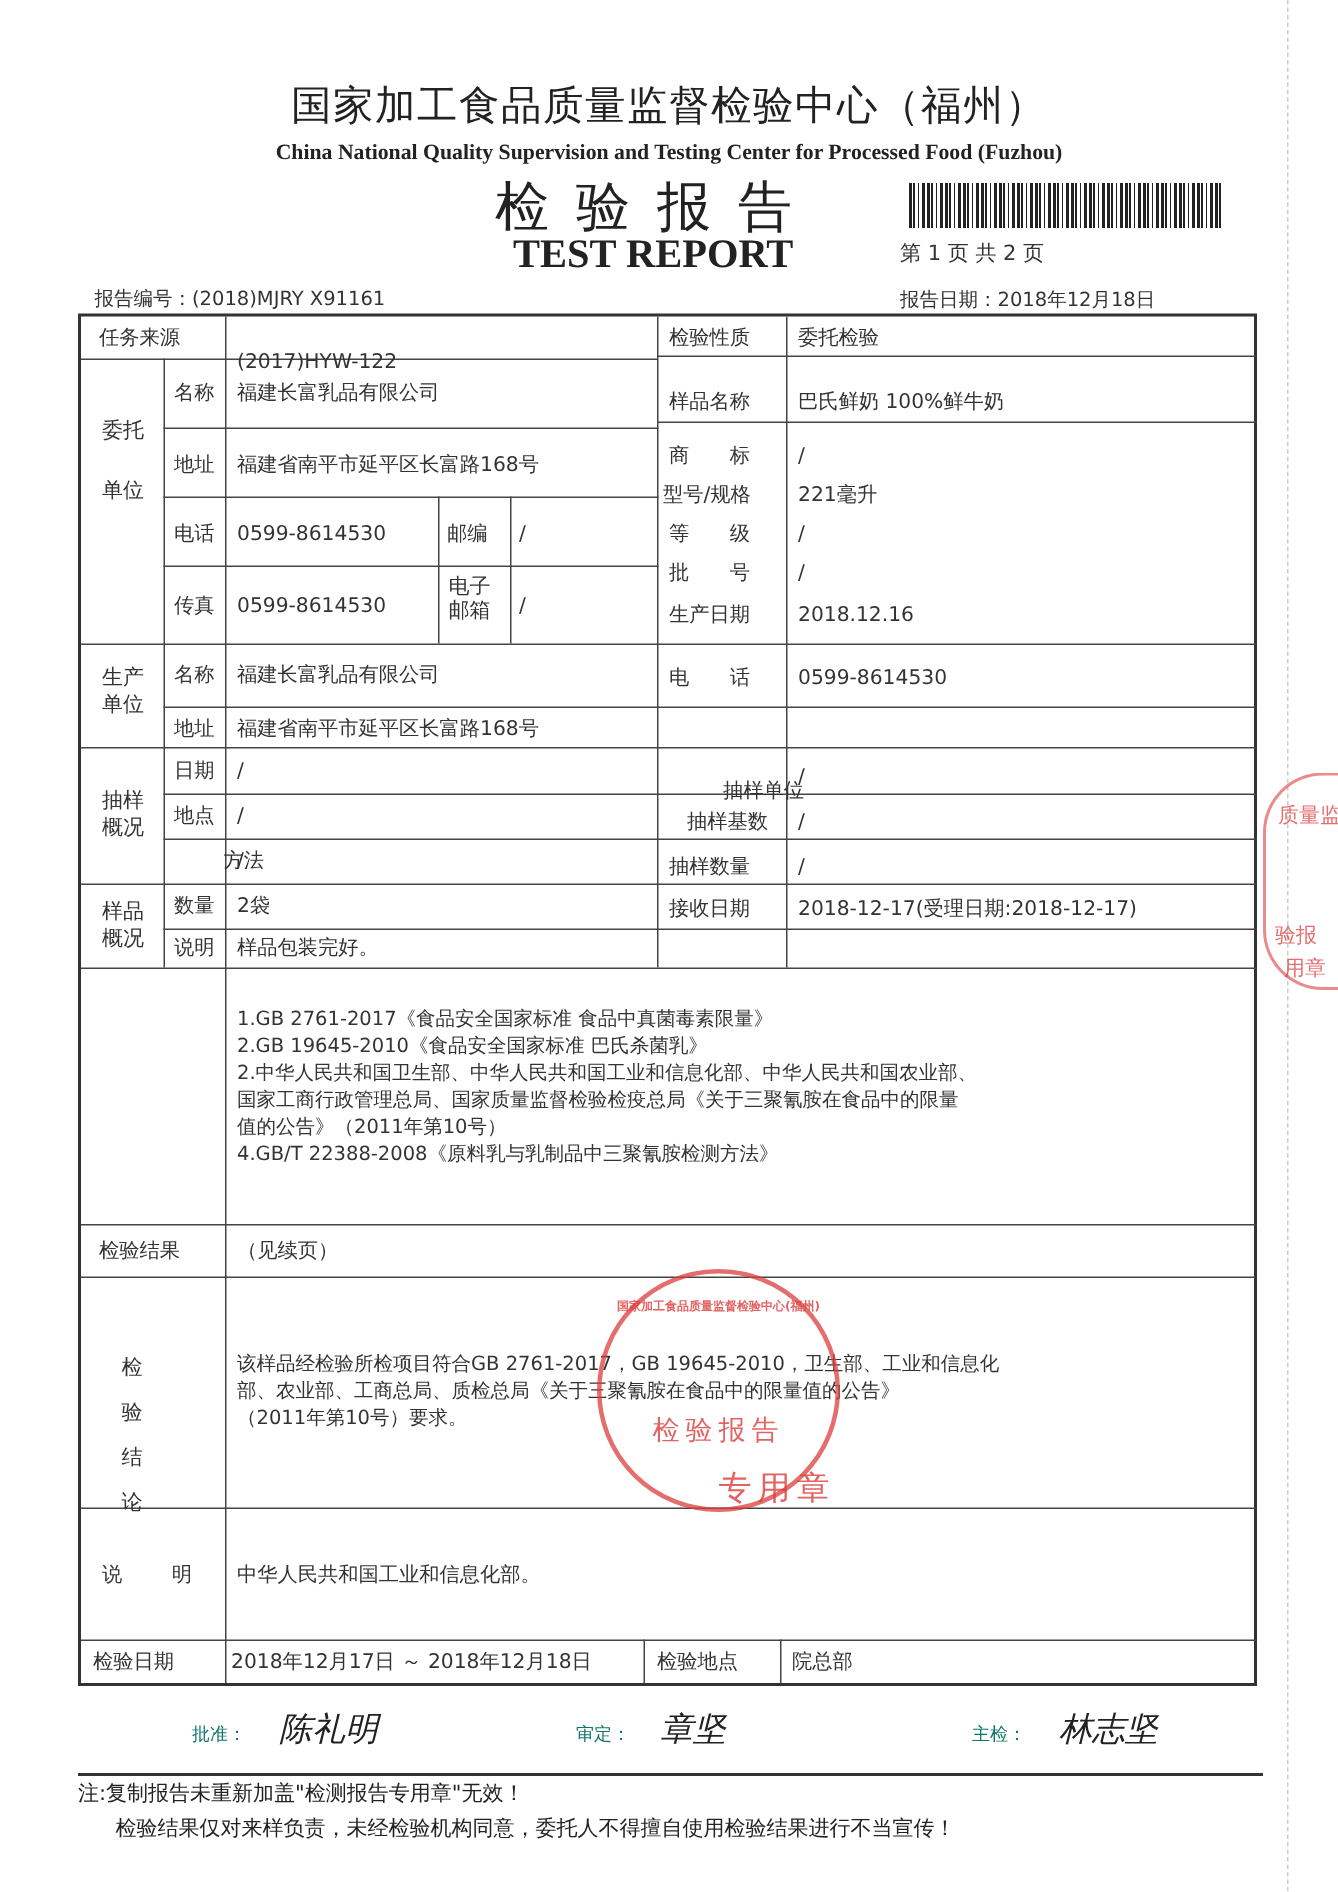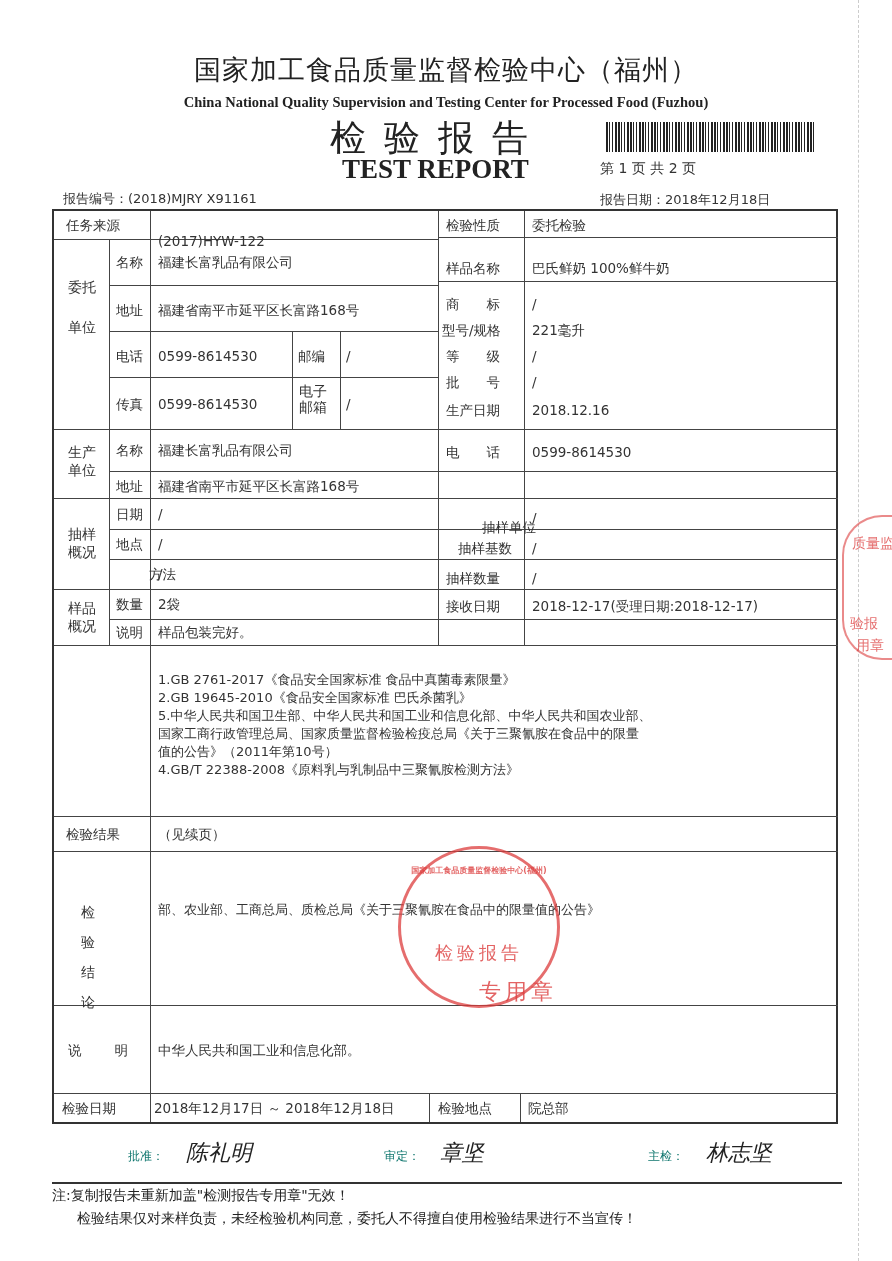--- a/index.html
+++ b/index.html
@@ -139,32 +139,34 @@
   <div class="cell" style="left:62px;top:384px;">数量</div>
   <div class="cell" style="left:104px;top:384px;">2袋</div>
   <div class="cell" style="left:392px;top:386px;">接收日期</div>
   <div class="cell" style="left:478px;top:386px;">2018-12-17(受理日期:2018-12-17)</div>
   <div class="cell" style="left:62px;top:412px;">说明</div>
   <div class="cell" style="left:104px;top:412px;">样品包装完好。</div>
 
   <div class="para" style="left:104px;top:460px;width:680px;">
     <div>1.GB 2761-2017《食品安全国家标准 食品中真菌毒素限量》</div>
     <div>2.GB 19645-2010《食品安全国家标准 巴氏杀菌乳》</div>
-    <div>5.中华人民共和国卫生部、中华人民共和国工业和信息化部、中华人民共和国农业部、</div>
+    <div>2.中华人民共和国卫生部、中华人民共和国工业和信息化部、中华人民共和国农业部、</div>
     <div>国家工商行政管理总局、国家质量监督检验检疫总局《关于三聚氰胺在食品中的限量</div>
     <div>值的公告》（2011年第10号）</div>
     <div>4.GB/T 22388-2008《原料乳与乳制品中三聚氰胺检测方法》</div>
   </div>
 
   <div class="cell" style="left:12px;top:614px;">检验结果</div>
   <div class="cell" style="left:104px;top:614px;">（见续页）</div>
 
   <div class="vert" style="left:14px;top:686px;width:66px;white-space:normal;line-height:30px;letter-spacing:26px;">检验结论</div>
   <div class="para" style="left:104px;top:690px;width:680px;">
+    <div>该样品经检验所检项目符合GB 2761-2017，GB 19645-2010，卫生部、工业和信息化</div>
     <div>部、农业部、工商总局、质检总局《关于三聚氰胺在食品中的限量值的公告》</div>
+    <div>（2011年第10号）要求。</div>
   </div>
 
   <div class="cell" style="left:14px;top:830px;letter-spacing:2px;">说　　明</div>
   <div class="cell" style="left:104px;top:830px;">中华人民共和国工业和信息化部。</div>
 
   <div class="cell" style="left:8px;top:888px;">检验日期</div>
   <div class="cell" style="left:100px;top:888px;">2018年12月17日 ～ 2018年12月18日</div>
   <div class="cell" style="left:384px;top:888px;">检验地点</div>
   <div class="cell" style="left:474px;top:888px;">院总部</div>
 </div>

